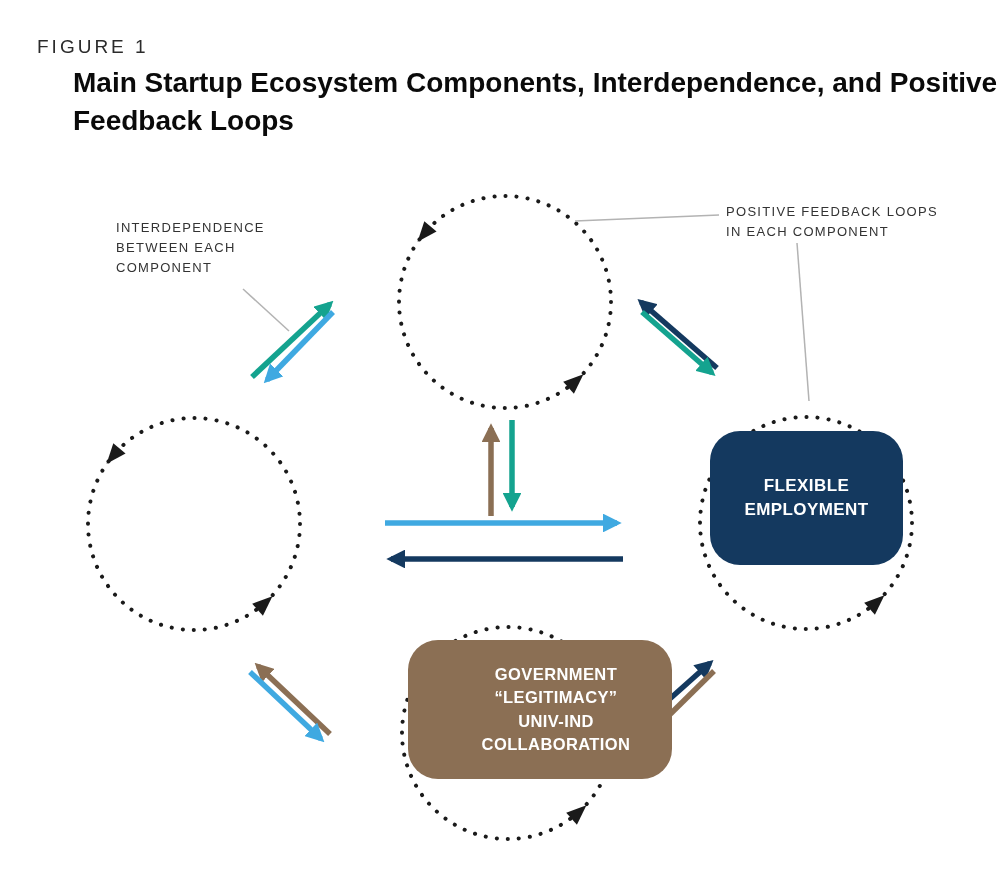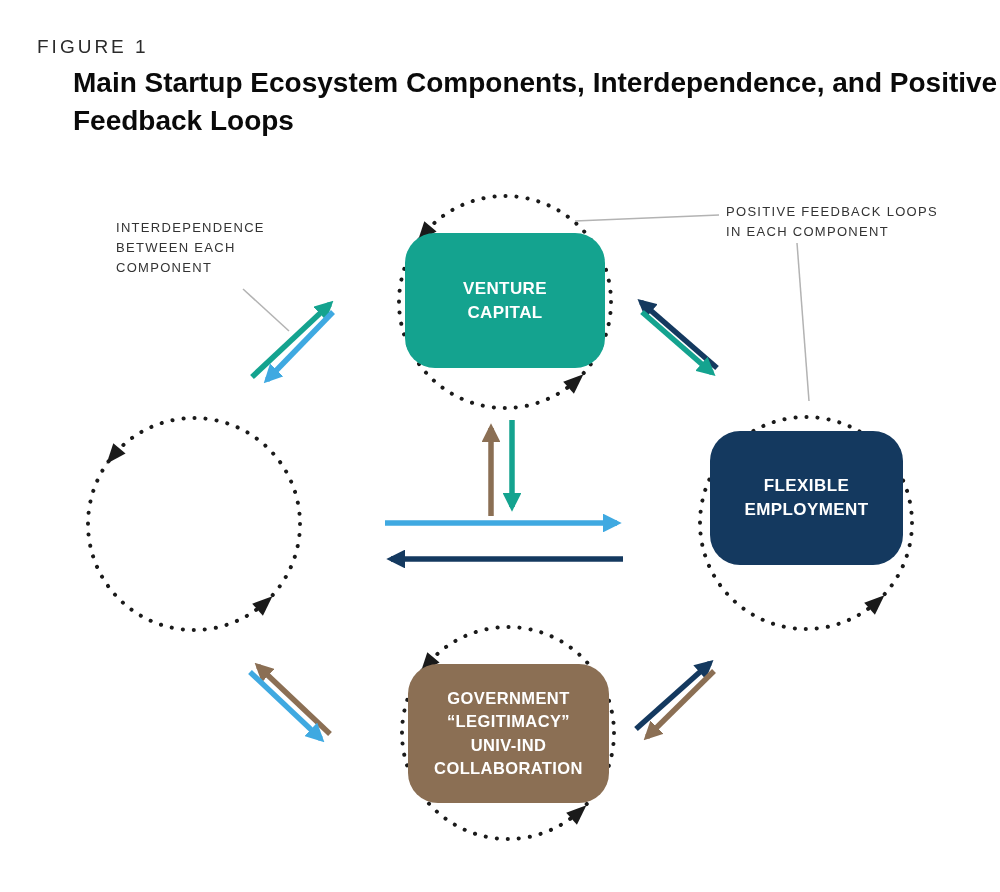--- a/index.html
+++ b/index.html
@@ -90,32 +90,28 @@
     <line class="arrow" x1="385" y1="523" x2="617" y2="523" marker-end="url(#mk-blue)" stroke="#3FA9E1"></line>
     <line class="arrow" x1="623" y1="559" x2="391" y2="559" marker-end="url(#mk-navy)" stroke="#14395F"></line>
 
     <line class="arrow" x1="330" y1="734" x2="258" y2="666" marker-end="url(#mk-brown)" stroke="#8B6F54"></line>
     <line class="arrow" x1="250" y1="672" x2="321" y2="739" marker-end="url(#mk-blue)" stroke="#3FA9E1"></line>
 
     <line class="arrow" x1="636" y1="729" x2="710" y2="663" marker-end="url(#mk-navy)" stroke="#14395F"></line>
     <line class="arrow" x1="714" y1="671" x2="647" y2="737" marker-end="url(#mk-brown)" stroke="#8B6F54"></line>
   </svg>
 
-  <div class="box c-teal" style="left:405px;top:233px;width:200px;height:135px;">
-    <span class="box-label">VENTURE
-CAPITAL</span>
-  </div>
 
 
   <div class="box c-navy" style="left:710px;top:431px;width:193px;height:134px;">
     <span class="box-label">FLEXIBLE
 EMPLOYMENT</span>
   </div>
 
-  <div class="box c-brown gov" style="left:408px;top:664px;width:201px;height:139px;">
+  <div class="box c-brown gov" style="left:408px;top:640px;width:232px;height:139px;padding-left:32px;">
     <span class="box-label">GOVERNMENT
 “LEGITIMACY”
 UNIV-IND
 COLLABORATION</span>
   </div>
 
   <div class="note" style="left:726px;top:202px;">POSITIVE FEEDBACK LOOPS
 IN EACH COMPONENT</div>
   <div class="note" style="left:116px;top:218px;">INTERDEPENDENCE
 BETWEEN EACH

